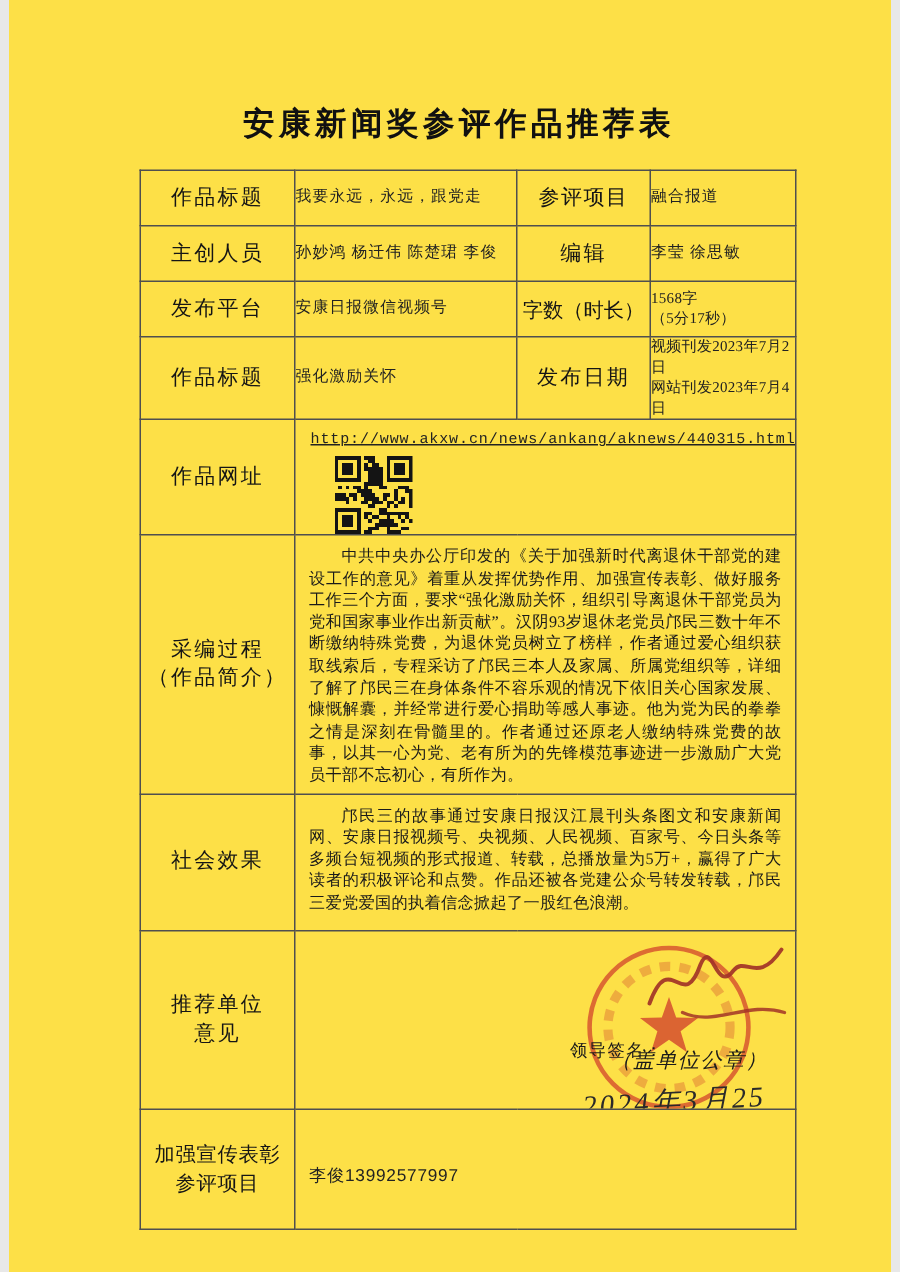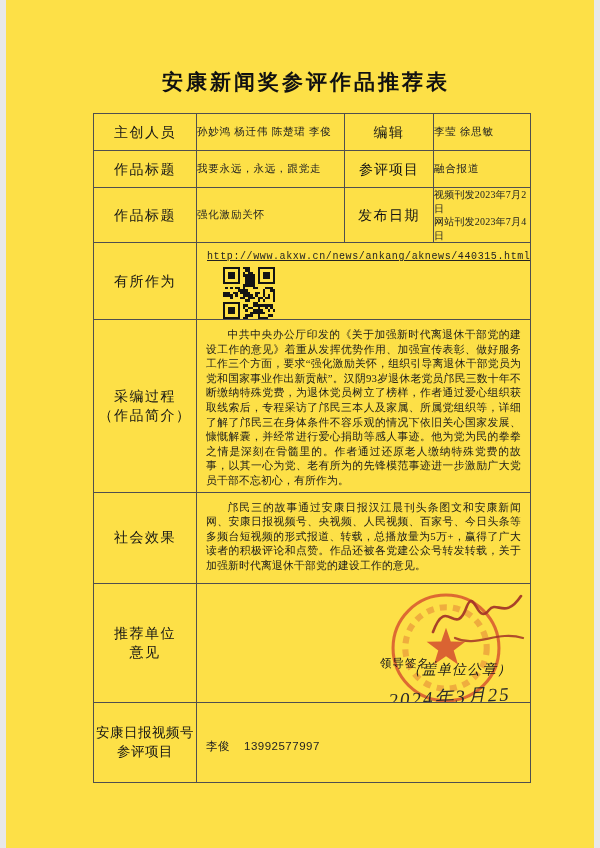--- a/index.html
+++ b/index.html
@@ -55,65 +55,74 @@
   .hand-date{
     position:absolute;left:192px;top:100px;font-size:19px;color:#2a2a2a;
     font-style:italic;letter-spacing:2px;transform:rotate(-3deg);
   }
   .stamp{position:absolute;left:193px;top:8px;width:112px;height:112px;opacity:0.88;}
   .signature{position:absolute;left:228px;top:6px;width:105px;height:60px;}
   .contact-cell{position:relative;}
   .contact-line{
     position:absolute;left:9px;top:36px;font-size:11.5px;letter-spacing:0.5px;color:#222;
   }
-  .contact-line .phone{margin-left:14px;font-family:"Liberation Sans","DejaVu Sans",sans-serif;}
+  .contact-line .phone{font-family:"Liberation Sans","DejaVu Sans",sans-serif;}
 </style>
 </head>
 <body>
 
 <div class="page">
 
   <div class="doc-title">安康新闻奖参评作品推荐表</div>
 
   <table class="form">
     <colgroup>
       <col style="width:103px">
         <col style="width:148px">
         <col style="width:89px">
         <col style="width:97px">
     </colgroup>
 
     <tbody>
         <tr style="height:37px">
+      <td class="lbl">作品标题</td>
+      <td class="val">我要永远，永远，跟党走</td>
+      <td class="lbl" style="letter-spacing:1px">参评项目</td>
+      <td class="val">融合报道</td>
+    </tr>
+
+    <tr style="height:37px">
       <td class="lbl">主创人员</td>
       <td class="val">孙妙鸿 杨迁伟 陈楚珺 李俊</td>
       <td class="lbl">编辑</td>
       <td class="val">李莹 徐思敏</td>
     </tr>
 
     <tr style="height:37px">
-      <td class="lbl">作品标题</td>
-      <td class="val">我要永远，永远，跟党走</td>
-      <td class="lbl" style="letter-spacing:1px">参评项目</td>
-      <td class="val">融合报道</td>
-    </tr>
-
+      <td class="lbl">发布平台</td>
+      <td class="val">安康日报微信视频号</td>
+      <td class="lbl" style="letter-spacing:0;font-size:13.5px">字数（时长）</td>
+      <td class="val2">
+        <div>1568字</div>
+        <div>（5分17秒）</div>
+      </td>
+    </tr>
 
     <tr style="height:37px">
       <td class="lbl">作品标题</td>
       <td class="val">强化激励关怀</td>
       <td class="lbl">发布日期</td>
       <td class="val2">
         <div>视频刊发2023年7月2日</div>
         <div>网站刊发2023年7月4日</div>
       </td>
     </tr>
 
     <tr style="height:77px">
-      <td class="lbl">有所作为</td>
+      <td class="lbl">作品网址</td>
       <td class="url-cell" colspan="3">
         <div class="url-text">http://www.akxw.cn/news/ankang/aknews/440315.html</div>
         <svg id="qr" class="qr" viewBox="0 0 21 21" shape-rendering="crispEdges" fill="#141414">
               <rect x="0" y="0" width="1" height="1"></rect>
               <rect x="1" y="0" width="1" height="1"></rect>
               <rect x="2" y="0" width="1" height="1"></rect>
               <rect x="3" y="0" width="1" height="1"></rect>
               <rect x="4" y="0" width="1" height="1"></rect>
               <rect x="5" y="0" width="1" height="1"></rect>
               <rect x="6" y="0" width="1" height="1"></rect>
@@ -351,21 +360,21 @@
         <span class="l2">（作品简介）</span>
       </td>
       <td class="para-cell" colspan="3">
         <div class="para">中共中央办公厅印发的《关于加强新时代离退休干部党的建设工作的意见》着重从发挥优势作用、加强宣传表彰、做好服务工作三个方面，要求“强化激励关怀，组织引导离退休干部党员为党和国家事业作出新贡献”。汉阴93岁退休老党员邝民三数十年不断缴纳特殊党费，为退休党员树立了榜样，作者通过爱心组织获取线索后，专程采访了邝民三本人及家属、所属党组织等，详细了解了邝民三在身体条件不容乐观的情况下依旧关心国家发展、慷慨解囊，并经常进行爱心捐助等感人事迹。他为党为民的拳拳之情是深刻在骨髓里的。作者通过还原老人缴纳特殊党费的故事，以其一心为党、老有所为的先锋模范事迹进一步激励广大党员干部不忘初心，有所作为。</div>
       </td>
     </tr>
 
     <tr style="height:91px">
       <td class="lbl">社会效果</td>
       <td class="para-cell" colspan="3">
-        <div class="para">邝民三的故事通过安康日报汉江晨刊头条图文和安康新闻网、安康日报视频号、央视频、人民视频、百家号、今日头条等多频台短视频的形式报道、转载，总播放量为5万+，赢得了广大读者的积极评论和点赞。作品还被各党建公众号转发转载，关于加强新时代离退休干部党的建设工作的意见。</div>
+        <div class="para">邝民三的故事通过安康日报汉江晨刊头条图文和安康新闻网、安康日报视频号、央视频、人民视频、百家号、今日头条等多频台短视频的形式报道、转载，总播放量为5万+，赢得了广大读者的积极评论和点赞。作品还被各党建公众号转发转载，邝民三爱党爱国的执着信念掀起了一股红色浪潮。</div>
       </td>
     </tr>
 
     <tr style="height:119px">
       <td class="lbl">
         <span>推荐单位</span>
         <span class="l2">意见</span>
       </td>
       <td class="rec-cell" colspan="3">
 
@@ -380,21 +389,21 @@
           <path d="M30,48 C52,58 72,40 98,48" stroke="#a23327" stroke-width="2.2" stroke-linecap="round" opacity="0.85"></path>
         </svg>
         <div class="sig-label">领导签名：</div>
         <div class="seal-note">（盖单位公章）</div>
         <div class="hand-date">2024年3月25日</div>
       </td>
     </tr>
 
     <tr style="height:80px">
       <td class="lbl" style="font-size:13.5px;letter-spacing:0.5px">
-        <span>安康日报视频号</span>
+        <span>加强宣传表彰</span>
         <span class="l2">参评项目</span>
       </td>
       <td class="contact-cell" colspan="3">
         <div class="contact-line">
           <span>李俊</span><span class="phone">13992577997</span>
         </div>
       </td>
     </tr>
 
   </tbody>

